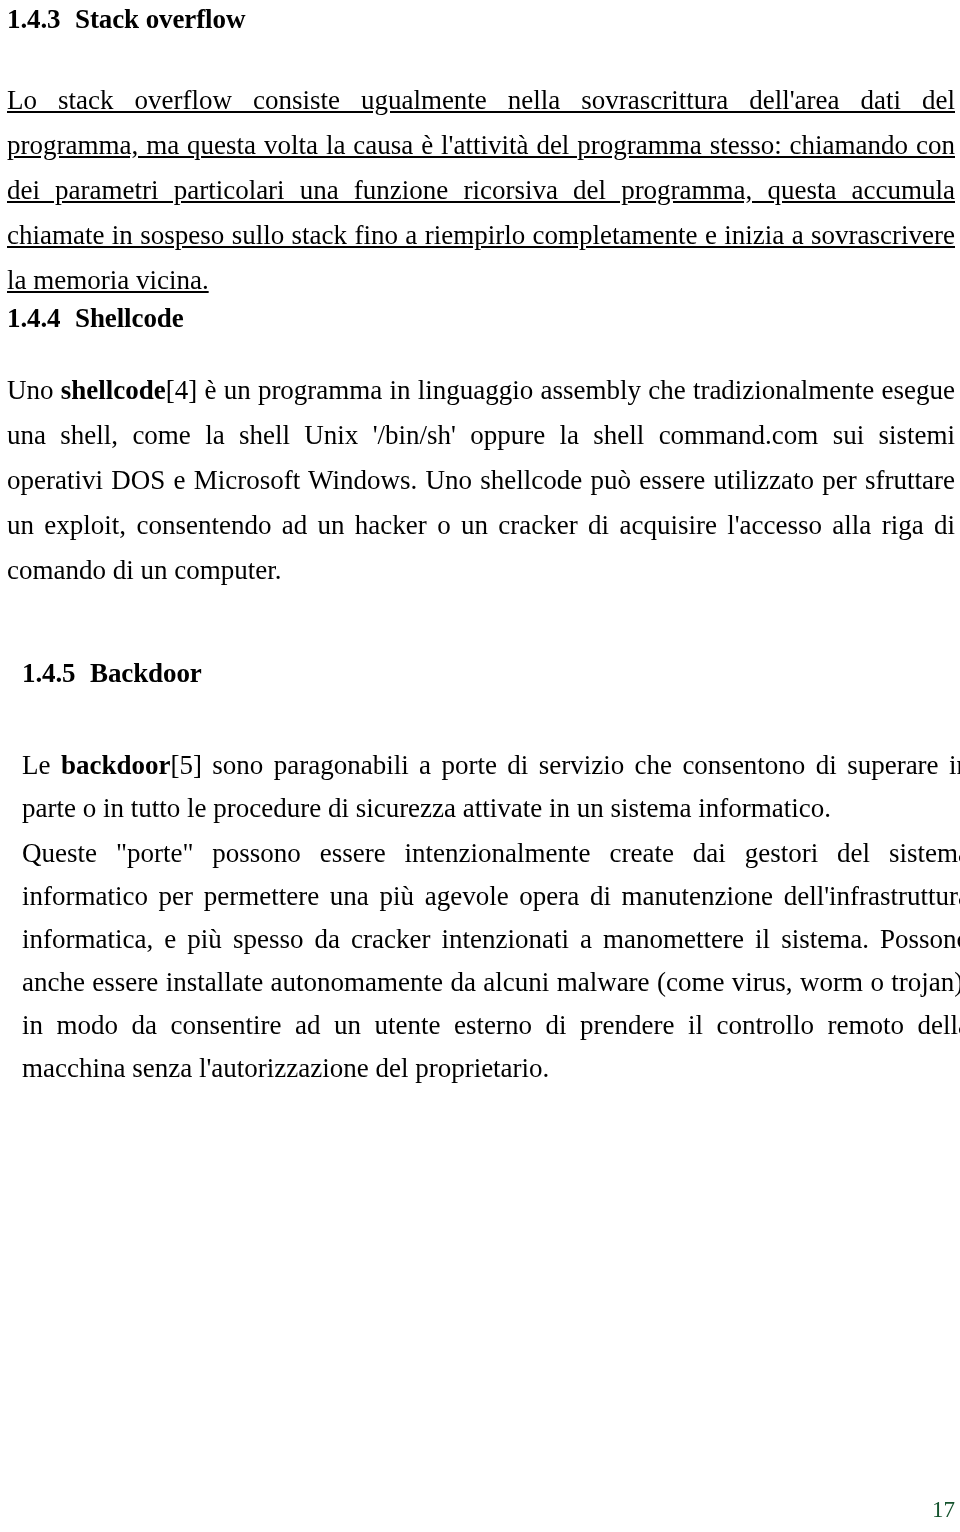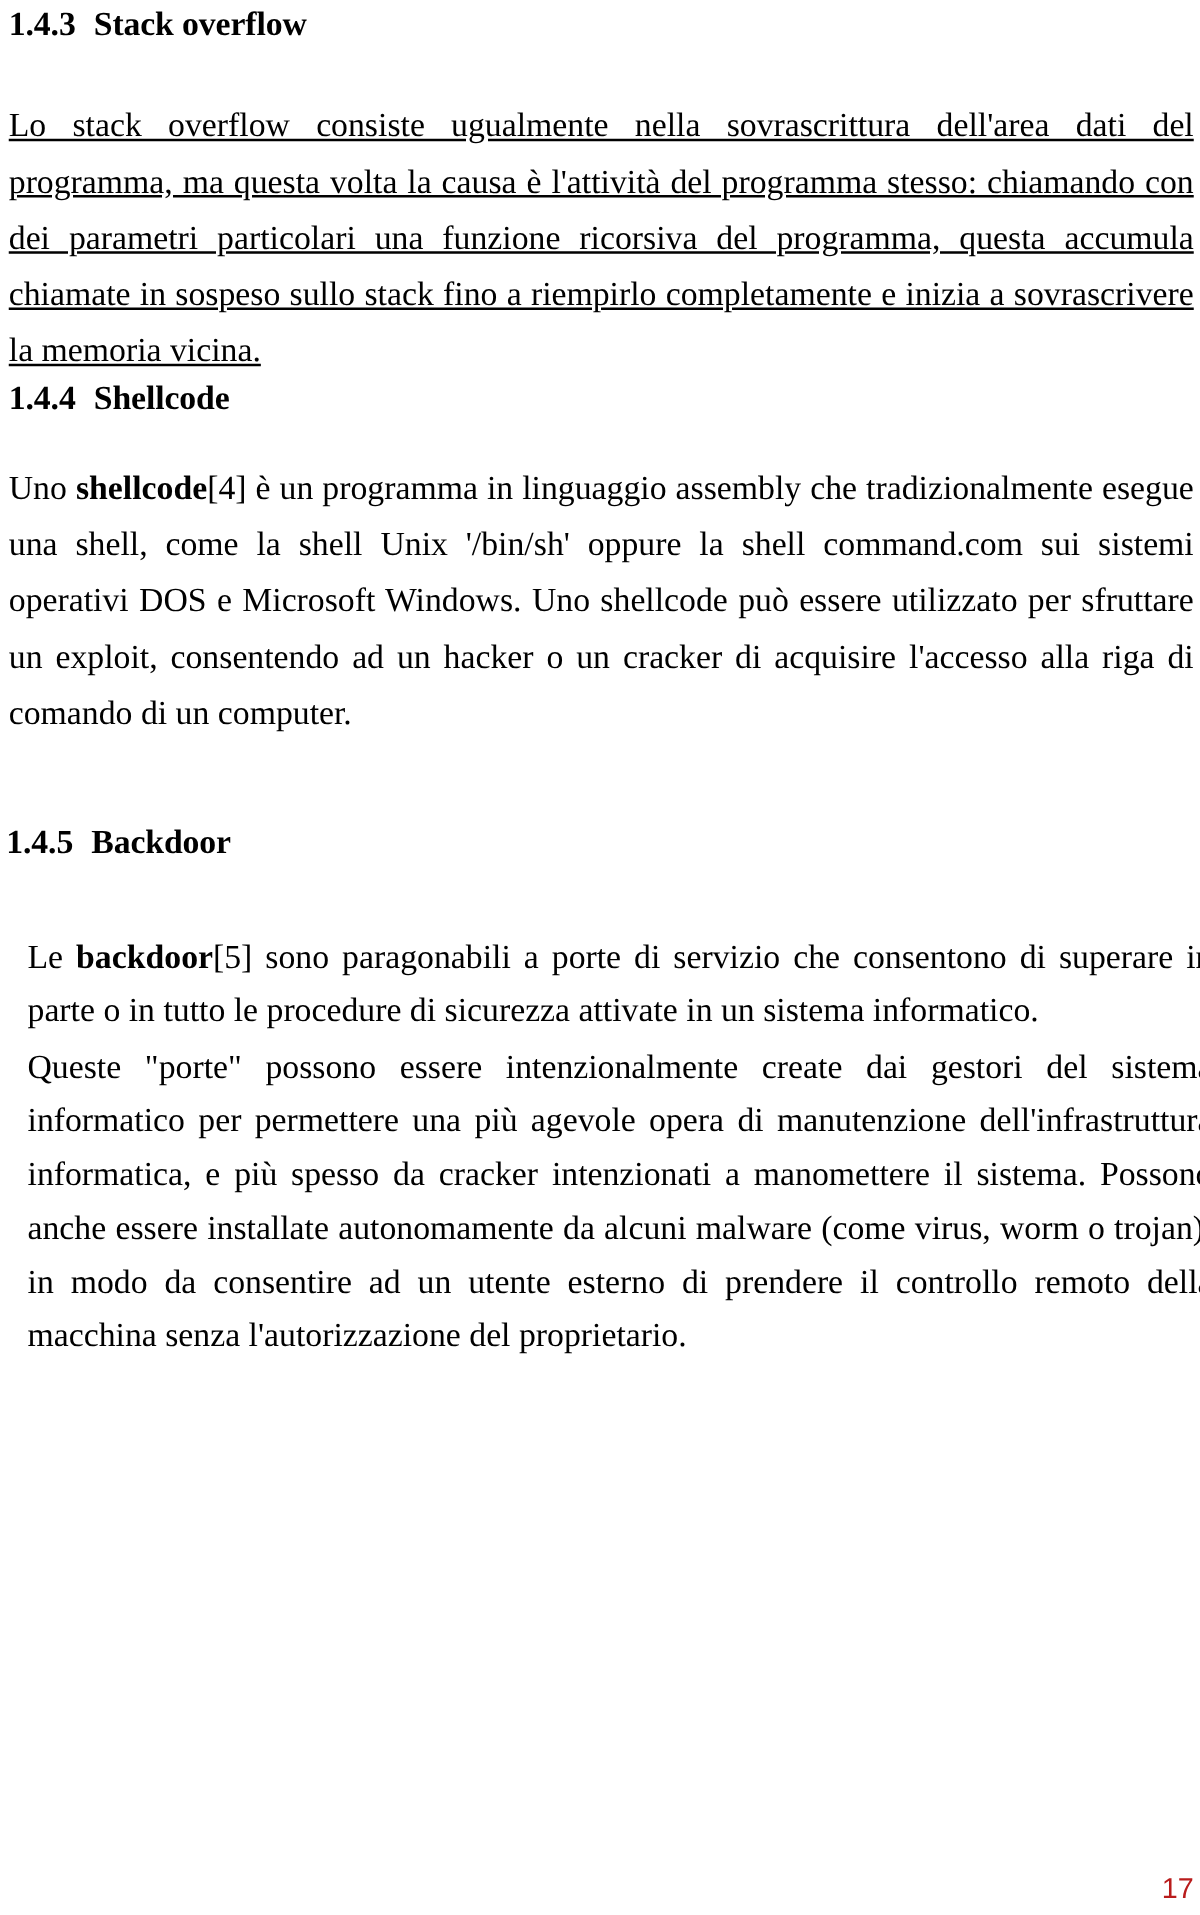--- a/index.html
+++ b/index.html
@@ -56,34 +56,34 @@
     margin-left: 15px;
   }
 
   b, .b { font-weight: bold; }
 
   
   #h143   { position: absolute; left: 7px;  top: 6px; }
   #p143   { position: absolute; left: 7px;  top: 78px;  width: 948px; text-decoration: underline; }
   #h144   { position: absolute; left: 7px;  top: 305px; }
   #p144   { position: absolute; left: 7px;  top: 368px; width: 948px; }
-  #h145   { position: absolute; left: 5px;  top: 660px; }
+  #h145   { position: absolute; left: 22px;  top: 660px; }
   #p145a  { position: absolute; left: 7px;  top: 744px; width: 948px; }
   #p145b  { position: absolute; left: 7px;  top: 832px; width: 948px; }
   #p145c  { position: absolute; left: 7px;  top: 1090px; width: 948px; }
 
   #pagenum {
     position: absolute;
     right: 5px;
     top: 1496px;
-    font-family: Liberation Sans, sans-serif;
+    font-family: Liberation Serif, serif;
     font-size: 23px;
     line-height: 28px;
     text-align: right;
-    color: #b91c1c;
+    color: #14532d;
   }
 </style>
 </head>
 <body>
 
 <div class="page">
 
   <div class="heading" id="h143">
     <span class="num">1.4.3</span><span class="ttl">Stack overflow</span>
   </div>

